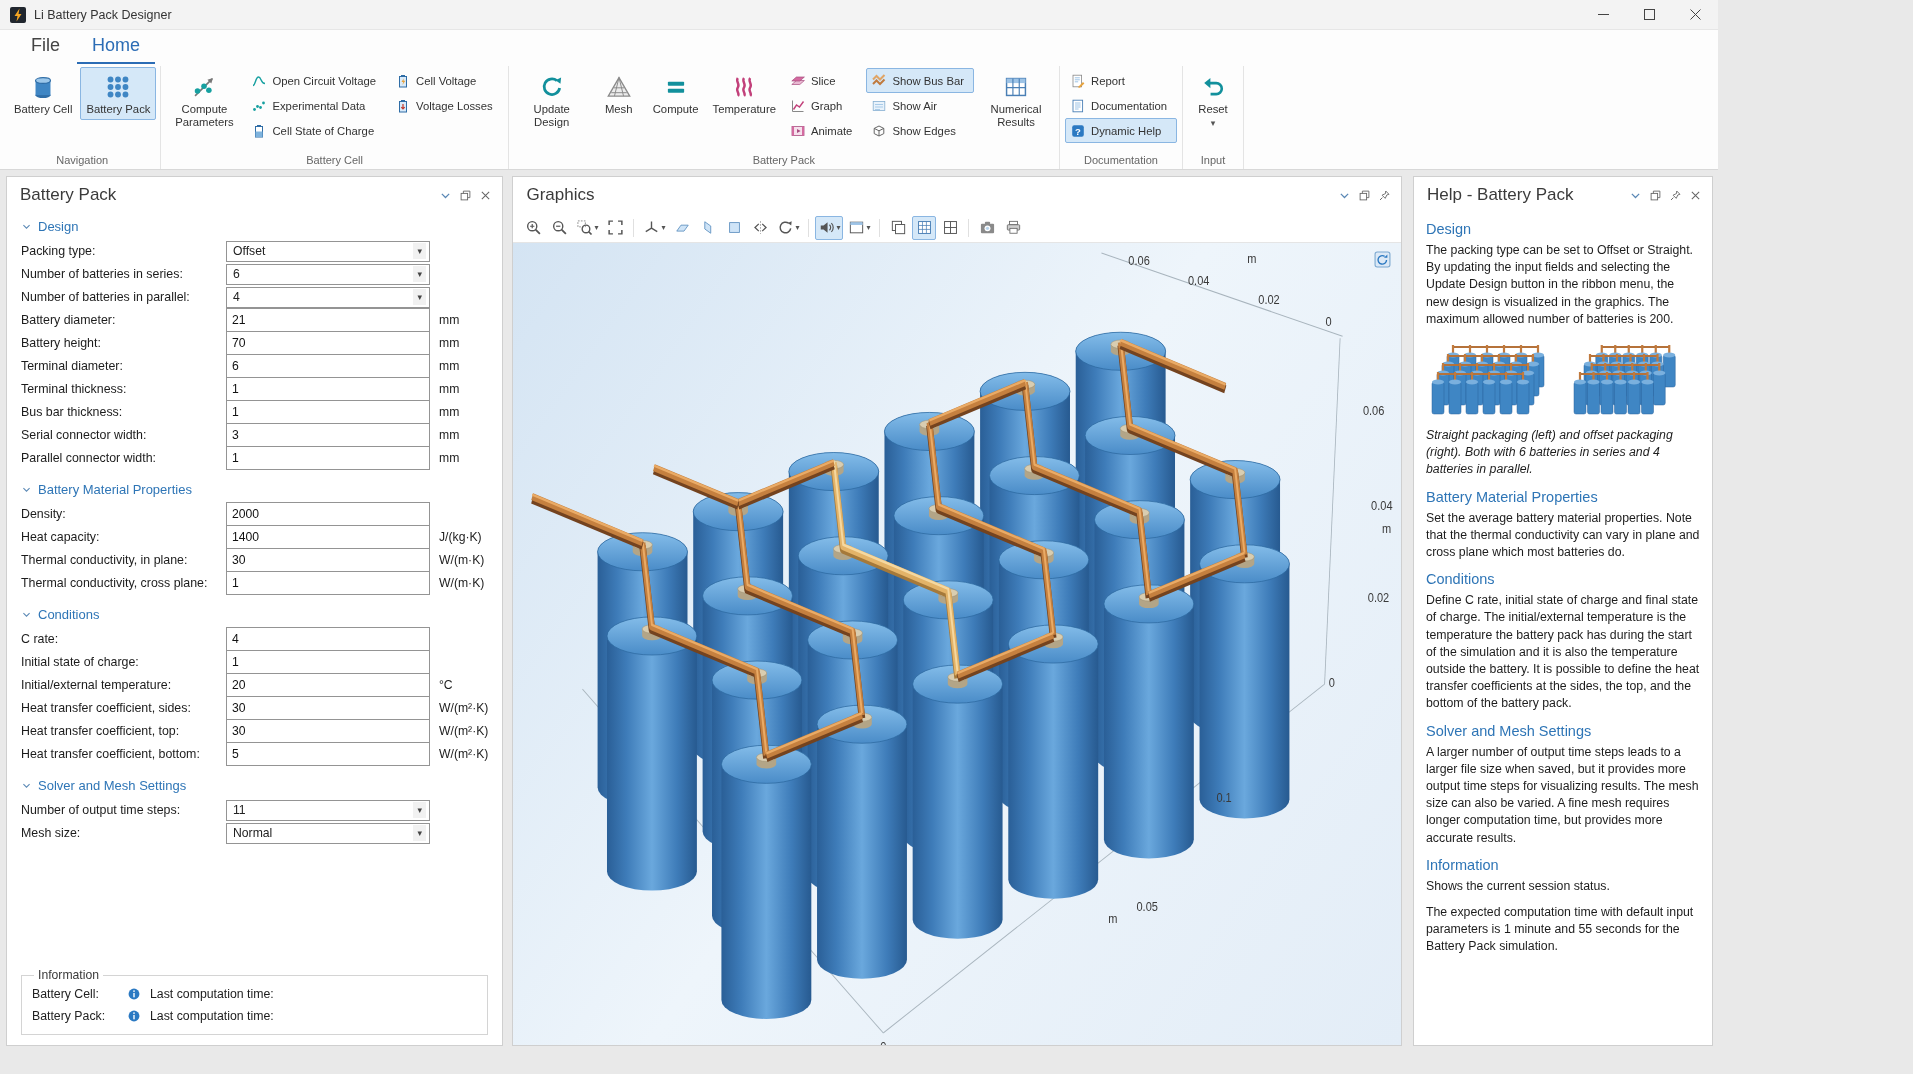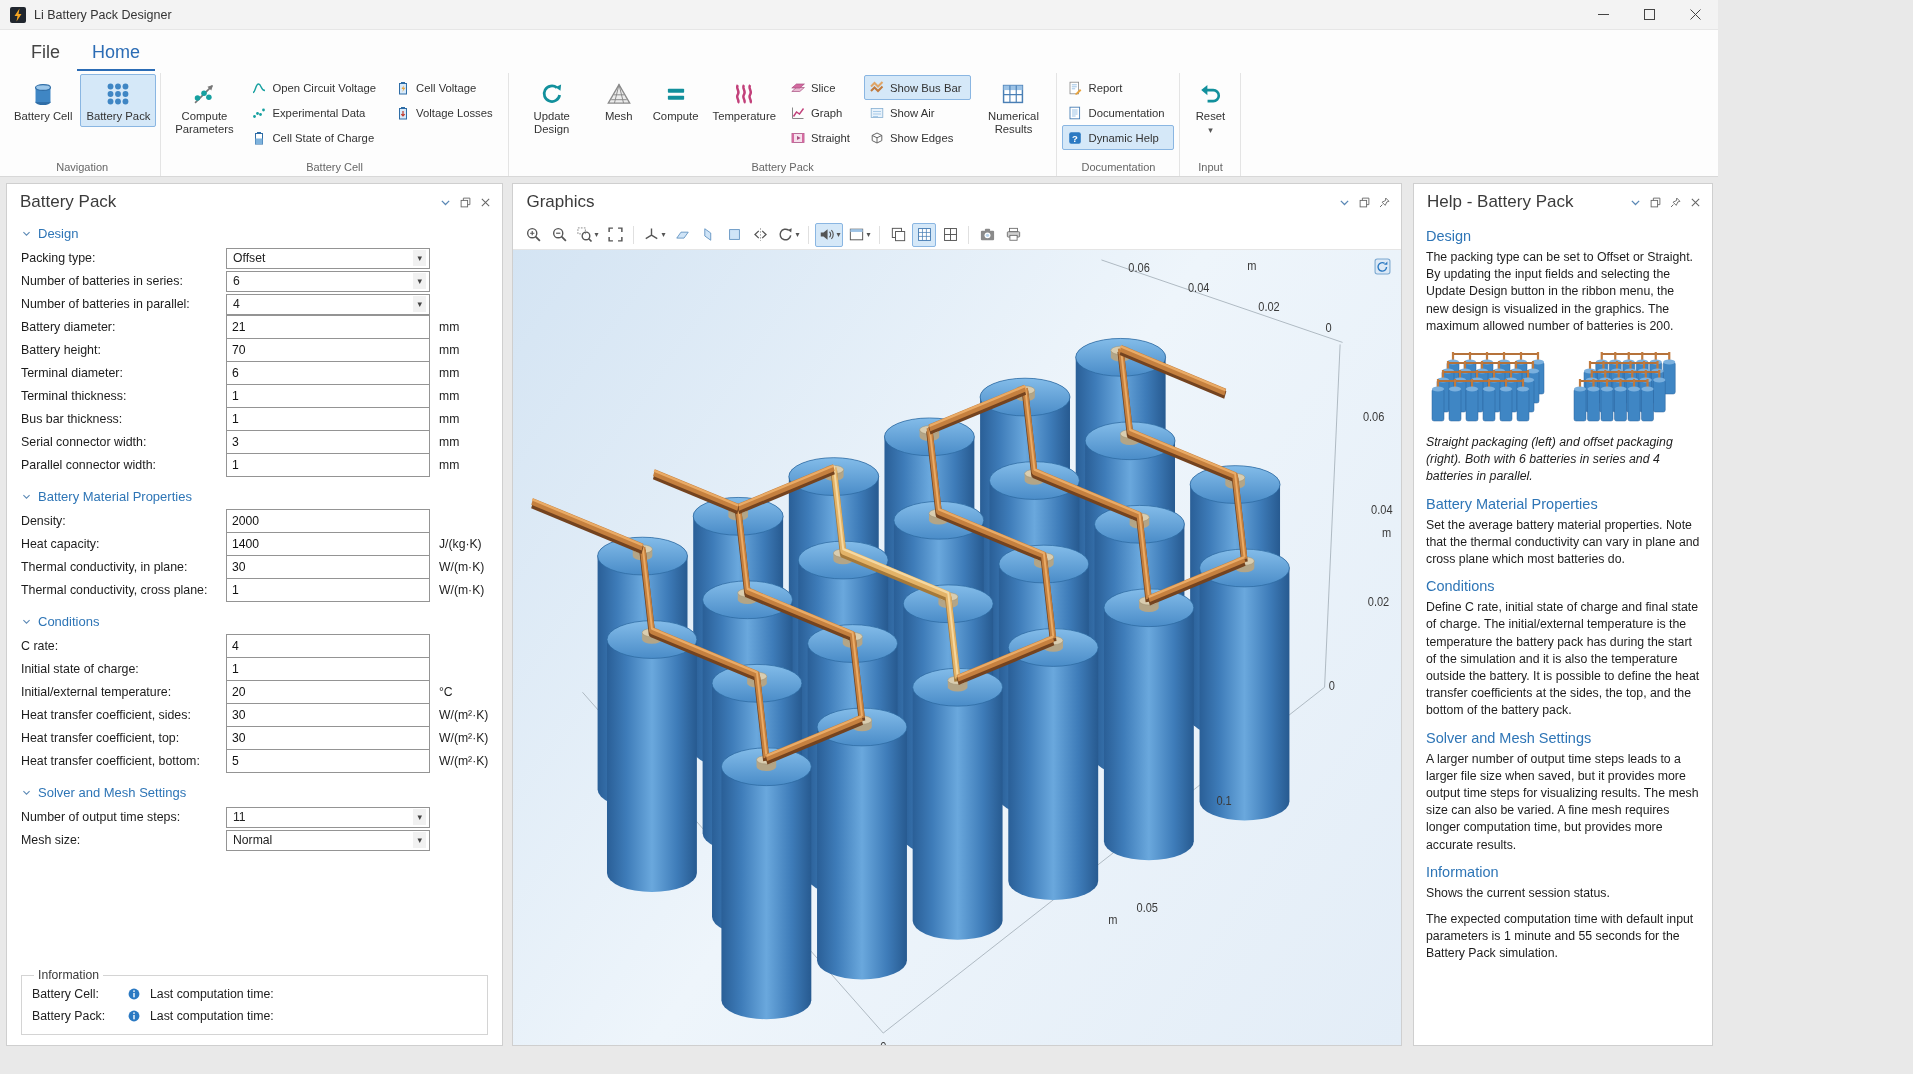--- a/index.html
+++ b/index.html
@@ -7,21 +7,21 @@
   body{font-family:"Liberation Sans",sans-serif;background:#e9e9e9;overflow:hidden;font-size:13px;color:#222;}
   .app{width:1718px;height:1074px;display:flex;flex-direction:column;}
   
   .titlebar{flex:0 0 30px;background:#f3f3f3;border-bottom:1px solid #e6e6e6;display:flex;align-items:center;padding-left:10px;gap:8px;}
   .title{font-size:12.5px;color:#333;}
   .win-controls{margin-left:auto;display:flex;height:100%;}
   .win-btn{width:46px;height:100%;display:flex;align-items:center;justify-content:center;background:none;border:none;}
   
   .menubar{flex:0 0 30px;background:#fdfdfd;display:flex;align-items:flex-end;padding-left:16px;gap:2px;}
   .menu-item{font-size:18px;color:#444;padding:5px 15px 6px;border:none;background:none;border-bottom:2px solid transparent;}
-  .menu-item.active{color:#2b6cb5;border-bottom-color:#2b6cb5;margin-top:7px;}
+  .menu-item.active{color:#2b6cb5;border-bottom-color:#2b6cb5;}
   
   .ribbon{flex:0 0 106px;background:#fdfdfd;border-bottom:1px solid #d8d8d8;display:flex;padding:2px 4px 0;}
   .rgroup{display:flex;flex-direction:column;border-right:1px solid #e4e4e4;padding:0 3px;}
   .rgroup-items{flex:1;display:flex;align-items:flex-start;}
   .rgroup-label{font-size:11px;color:#666;text-align:center;padding:1px 2px 3px;}
   .large-btn{display:flex;flex-direction:column;align-items:center;gap:3px;padding:6px 5px 3px;margin:1px;border:1px solid transparent;border-radius:2px;background:none;min-width:52px;max-width:78px;}
   .large-btn .lbl{font-size:11.3px;color:#333;text-align:center;line-height:1.18;}
   .large-btn.active{background:#d5e8f8;border-color:#8ab6e2;}
   .large-btn .caret{font-size:9px;color:#555;line-height:1;}
   .small-col{display:flex;flex-direction:column;margin:2px 2px;}
@@ -277,21 +277,21 @@
             </button>
             <button class="small-btn">
               <span class="icon">
                 <svg viewBox="0 0 16 16" width="16" height="16">
                   <rect x="2" y="3.5" width="12" height="9" fill="#f6e0ec" stroke="#a84d80" stroke-width="0.8"></rect>
                   <rect x="2" y="3.5" width="2" height="9" fill="#d46aa0"></rect>
                   <rect x="12" y="3.5" width="2" height="9" fill="#d46aa0"></rect>
                   <path d="M7 6l3.6 2L7 10z" fill="#a84d80"></path>
                 </svg>
               </span>
-              <span class="lbl">Straight</span>
+              <span class="lbl">Animate</span>
             </button>
           </div>
           <div class="small-col">
             <button class="small-btn active">
               <span class="icon">
                 <svg viewBox="0 0 16 16" width="16" height="16">
                   <path d="M2 11l3.5-3.5L9 11l4.5-4.5" fill="none" stroke="#c07a3e" stroke-width="2"></path>
                   <path d="M2 6.5L5.5 3 9 6.5 13.5 2" fill="none" stroke="#e0a566" stroke-width="2"></path>
                 </svg>
               </span>

